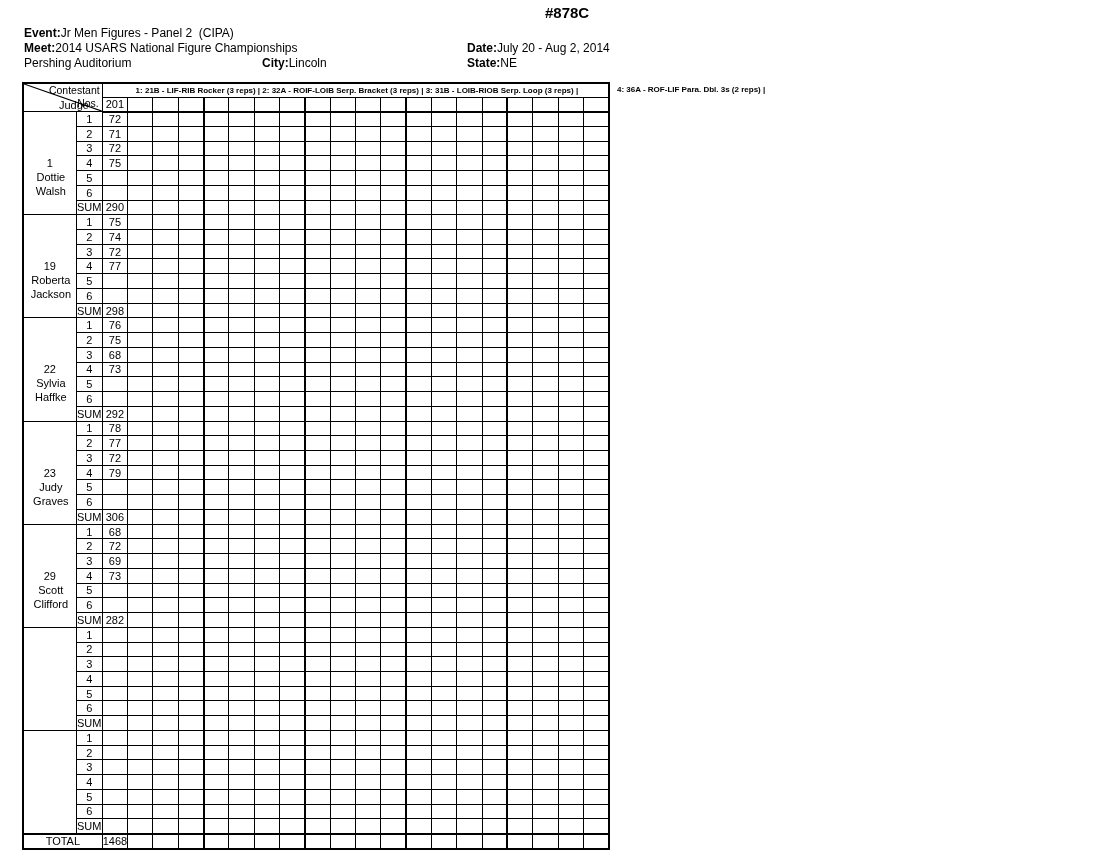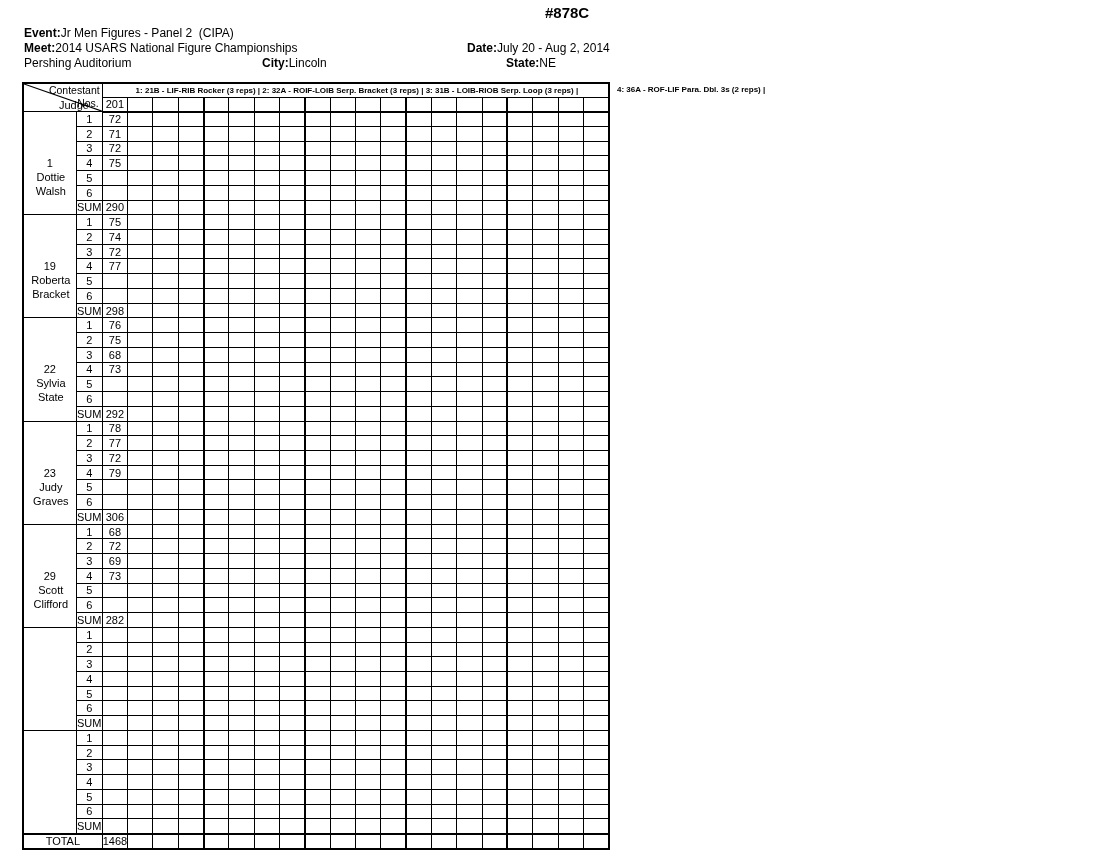--- a/index.html
+++ b/index.html
@@ -80,21 +80,21 @@
 
   <div class="docnum">#878C</div>
 
   <div class="meta" style="left:24px; top:27px;"><b>Event:</b><span>Jr Men Figures - Panel 2  (CIPA)</span></div>
 
   <div class="meta" style="left:24px; top:42px;"><b>Meet:</b><span>2014 USARS National Figure Championships</span></div>
   <div class="meta" style="left:467px; top:42px;"><b>Date:</b><span>July 20 - Aug 2, 2014</span></div>
 
   <div class="meta" style="left:24px; top:57px;"><span>Pershing Auditorium</span></div>
   <div class="meta" style="left:262px; top:57px;"><b>City:</b><span>Lincoln</span></div>
-  <div class="meta" style="left:467px; top:57px;margin-left:39px;"><b>State:</b><span>NE</span></div>
+  <div class="meta" style="left:467px; top:57px;"><b>State:</b><span>NE</span></div>
 
   <table class="score-table" id="grid-table">
       <colgroup>
         <col style="width:53px">
         <col style="width:26px">
         <col style="width:25.25px">
         <col style="width:25.25px">
         <col style="width:25.25px">
         <col style="width:25.25px">
         <col style="width:25.25px">
@@ -313,21 +313,21 @@
           <td class="sc g"></td>
           <td class="sc"></td>
           <td class="sc"></td>
           <td class="sc"></td>
           <td class="sc"></td>
         </tr>
         <tr class="brow">
           <td class="judge" rowspan="7">
             <div class="jnum">19</div>
             <div class="jname">Roberta</div>
-            <div class="jname">Bracket</div>
+            <div class="jname">Jackson</div>
           </td>
           <td class="rlab">1</td>
           <td class="sc">75</td>
           <td class="sc"></td>
           <td class="sc"></td>
           <td class="sc g"></td>
           <td class="sc"></td>
           <td class="sc"></td>
           <td class="sc"></td>
           <td class="sc g"></td>
@@ -479,21 +479,21 @@
           <td class="sc g"></td>
           <td class="sc"></td>
           <td class="sc"></td>
           <td class="sc"></td>
           <td class="sc"></td>
         </tr>
         <tr class="brow">
           <td class="judge" rowspan="7">
             <div class="jnum">22</div>
             <div class="jname">Sylvia</div>
-            <div class="jname">State</div>
+            <div class="jname">Haffke</div>
           </td>
           <td class="rlab">1</td>
           <td class="sc">76</td>
           <td class="sc"></td>
           <td class="sc"></td>
           <td class="sc g"></td>
           <td class="sc"></td>
           <td class="sc"></td>
           <td class="sc"></td>
           <td class="sc g"></td>

